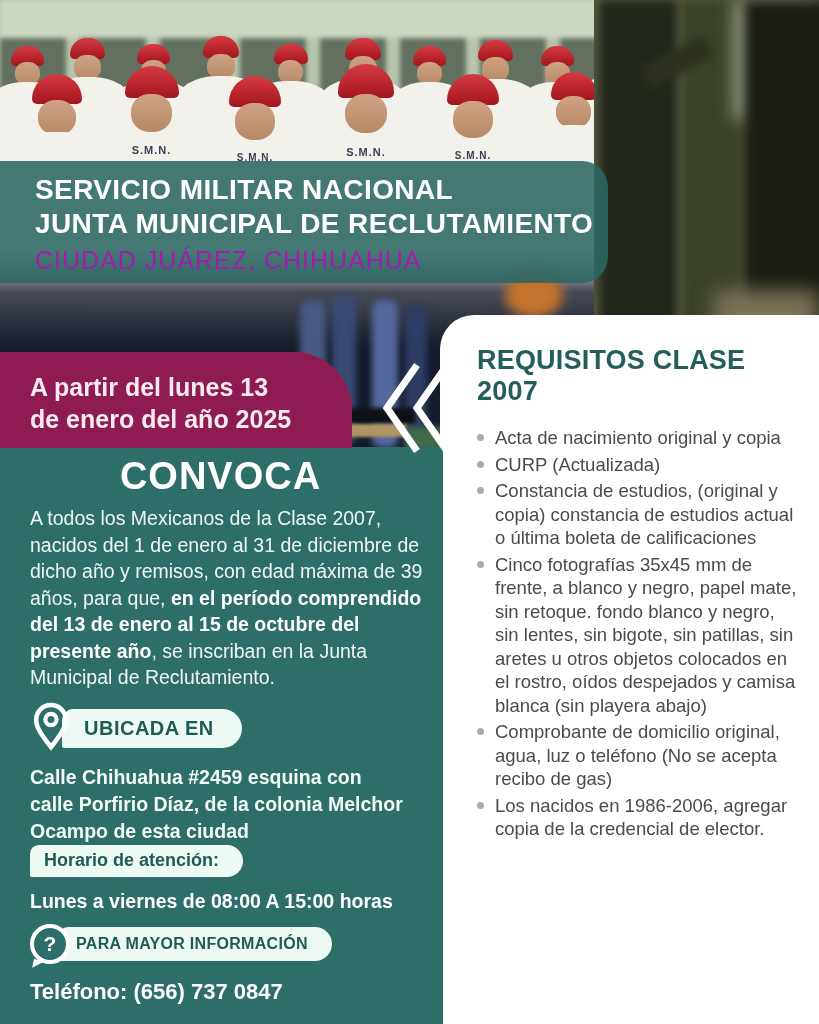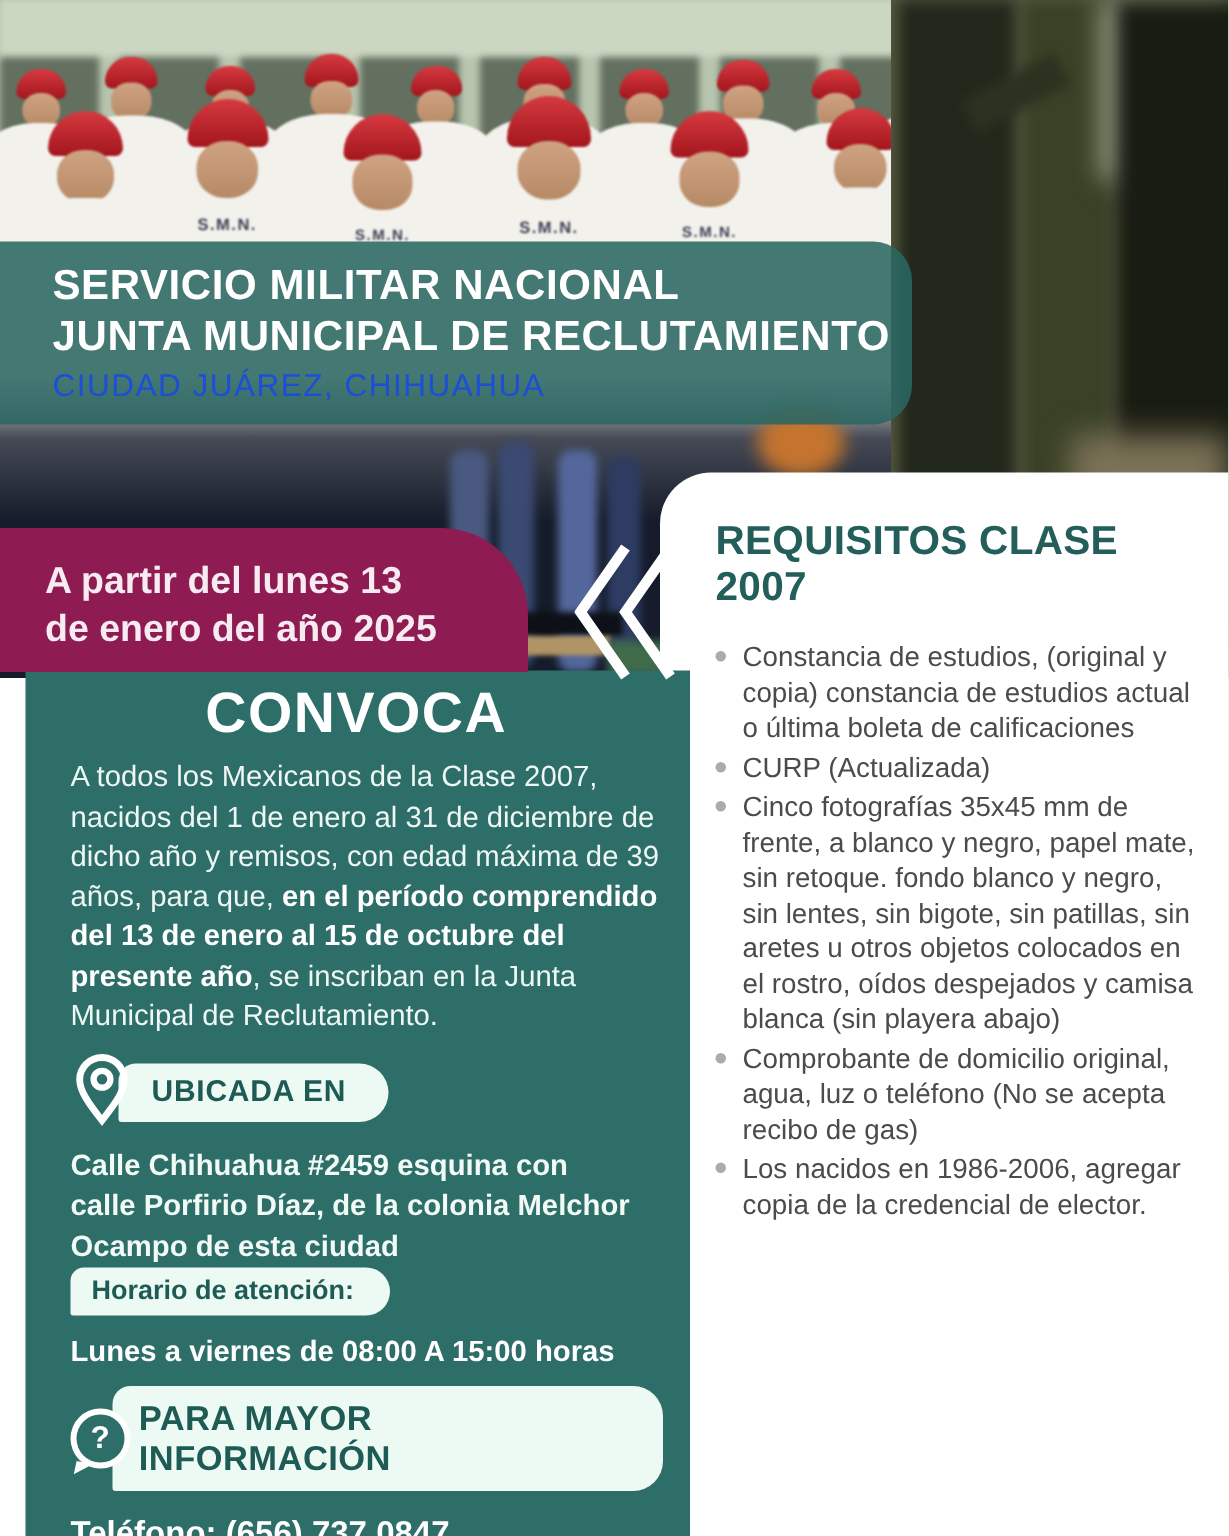--- a/index.html
+++ b/index.html
@@ -38,50 +38,50 @@
   .s3{left:150px;top:0;width:90px;height:452px;background:#191c12;filter:blur(6px);}
   .slight{left:140px;top:0;width:85px;height:120px;background:#99a089;filter:blur(9px);}
   .sarm{left:48px;top:50px;width:70px;height:24px;background:#2c3120;filter:blur(4px);transform:rotate(-28deg);}
   .swarm{left:120px;top:290px;width:105px;height:130px;background:#7b7257;filter:blur(10px);}
 
   
   .banner{position:absolute;left:0;top:161px;width:608px;height:122px;z-index:10;
       background:rgba(42,102,98,.88);border-radius:0 26px 26px 0;
       padding:12px 0 0 35px;box-sizing:border-box;color:#fff;}
   .banner .l1{font-size:28px;font-weight:800;letter-spacing:.4px;line-height:34px;}
-  .banner .l2{font-size:21px;font-weight:400;letter-spacing:1px;color:#1d4ed8;margin-top:5px;}
+  .banner .l2{font-size:25px;font-weight:400;letter-spacing:1px;color:#a21caf;margin-top:5px;}
 
   
   .date-box{position:absolute;left:0;top:352px;width:352px;height:96px;z-index:11;
       background:#8E1B52;border-radius:0 58px 0 0;padding:19px 0 0 30px;box-sizing:border-box;
       color:#f7ebf1;font-size:25px;font-weight:600;line-height:32px;}
 
   .chevrons{position:absolute;left:383px;top:362px;z-index:9;}
 
   
-  .left-panel{position:absolute;left:17px;top:447px;width:443px;height:577px;z-index:8;
+  .left-panel{position:absolute;left:0;top:447px;width:443px;height:577px;z-index:8;
       background:#2D6E69;box-sizing:border-box;padding:8px 18px 0 30px;color:#fff;}
   .convoca{text-align:center;font-size:38px;font-weight:800;letter-spacing:1px;margin-right:14px;}
   .para{margin:7px 0 0;font-size:19.5px;line-height:26.5px;color:#eef7f3;}
   .para b{color:#fff;}
   .label-row{display:flex;align-items:center;margin-top:12px;}
   .pin-icon{margin-right:-10px;position:relative;z-index:2;top:-3px;}
   .pill{background:#EDFAF4;color:#1E5B55;font-weight:800;box-sizing:border-box;}
   .pill-ubicada{font-size:20px;padding:8px 28px 8px 22px;border-radius:12px 20px 20px 2px;letter-spacing:.5px;}
   .address{margin-top:9px;font-size:19.5px;font-weight:700;line-height:27px;color:#f2faf6;}
   .pill-horario{display:inline-block;margin-top:0;font-size:18px;padding:5px 24px 6px 14px;
       border-radius:10px 18px 18px 2px;}
   .hours{margin-top:13px;font-size:19.5px;font-weight:700;}
   .info-row{margin-top:11px;}
   .qicon{width:40px;height:40px;border:4px solid #fff;border-radius:50%;box-sizing:border-box;
       display:flex;align-items:center;justify-content:center;font-size:21px;font-weight:800;
       margin-right:-12px;position:relative;z-index:2;background:#2D6E69;}
   .qicon .tail{position:absolute;left:-1px;bottom:-9px;width:0;height:0;
       border-left:11px solid #fff;border-bottom:9px solid transparent;transform:rotate(12deg);}
-  .pill-info{font-size:23px;padding:8px 24px 8px 18px;border-radius:12px 20px 20px 2px;letter-spacing:.3px;}
+  .pill-info{font-size:16px;padding:8px 24px 8px 18px;border-radius:12px 20px 20px 2px;letter-spacing:.3px;}
   .phone{margin-top:15px;font-size:22px;font-weight:800;}
 
   
   .white-panel{position:absolute;left:440px;top:315px;width:379px;height:709px;z-index:7;
       background:#fff;border-radius:34px 0 0 0;box-sizing:border-box;padding:30px 20px 0 37px;}
   .white-panel h2{margin:0;font-size:27px;font-weight:800;color:#235E5A;letter-spacing:.2px;}
   #req-list{list-style:none;margin:19px 0 0;padding:0;}
   #req-list li{display:flex;font-size:18.5px;line-height:23.5px;color:#4B4B4B;margin-bottom:3px;}
   #req-list .dot{flex:0 0 7px;width:7px;height:7px;border-radius:50%;background:#A7ADAC;margin:8px 11px 0 0;}
 </style>
@@ -251,28 +251,32 @@
     <div class="phone">Teléfono: (656) 737 0847</div>
 
     
   </div>
 
   <div class="white-panel">
     <h2>REQUISITOS CLASE 2007</h2>
     <ul id="req-list">
         <li>
           <span class="dot"></span>
+          <span>Acta de nacimiento original y copia</span>
+        </li>
+        <li>
+          <span class="dot"></span>
+          <span>CURP (Actualizada)</span>
+        </li>
+        <li>
+          <span class="dot"></span>
           <span>Constancia de estudios, (original y copia) constancia de estudios actual o última boleta de calificaciones</span>
         </li>
         <li>
           <span class="dot"></span>
-          <span>CURP (Actualizada)</span>
-        </li>
-        <li>
-          <span class="dot"></span>
           <span>Cinco fotografías 35x45 mm de frente, a blanco y negro, papel mate, sin retoque. fondo blanco y negro, sin lentes, sin bigote, sin patillas, sin aretes u otros objetos colocados en el rostro, oídos despejados y camisa blanca (sin playera abajo)</span>
         </li>
         <li>
           <span class="dot"></span>
           <span>Comprobante de domicilio original, agua, luz o teléfono (No se acepta recibo de gas)</span>
         </li>
         <li>
           <span class="dot"></span>
           <span>Los nacidos en 1986-2006, agregar copia de la credencial de elector.</span>
         </li>

